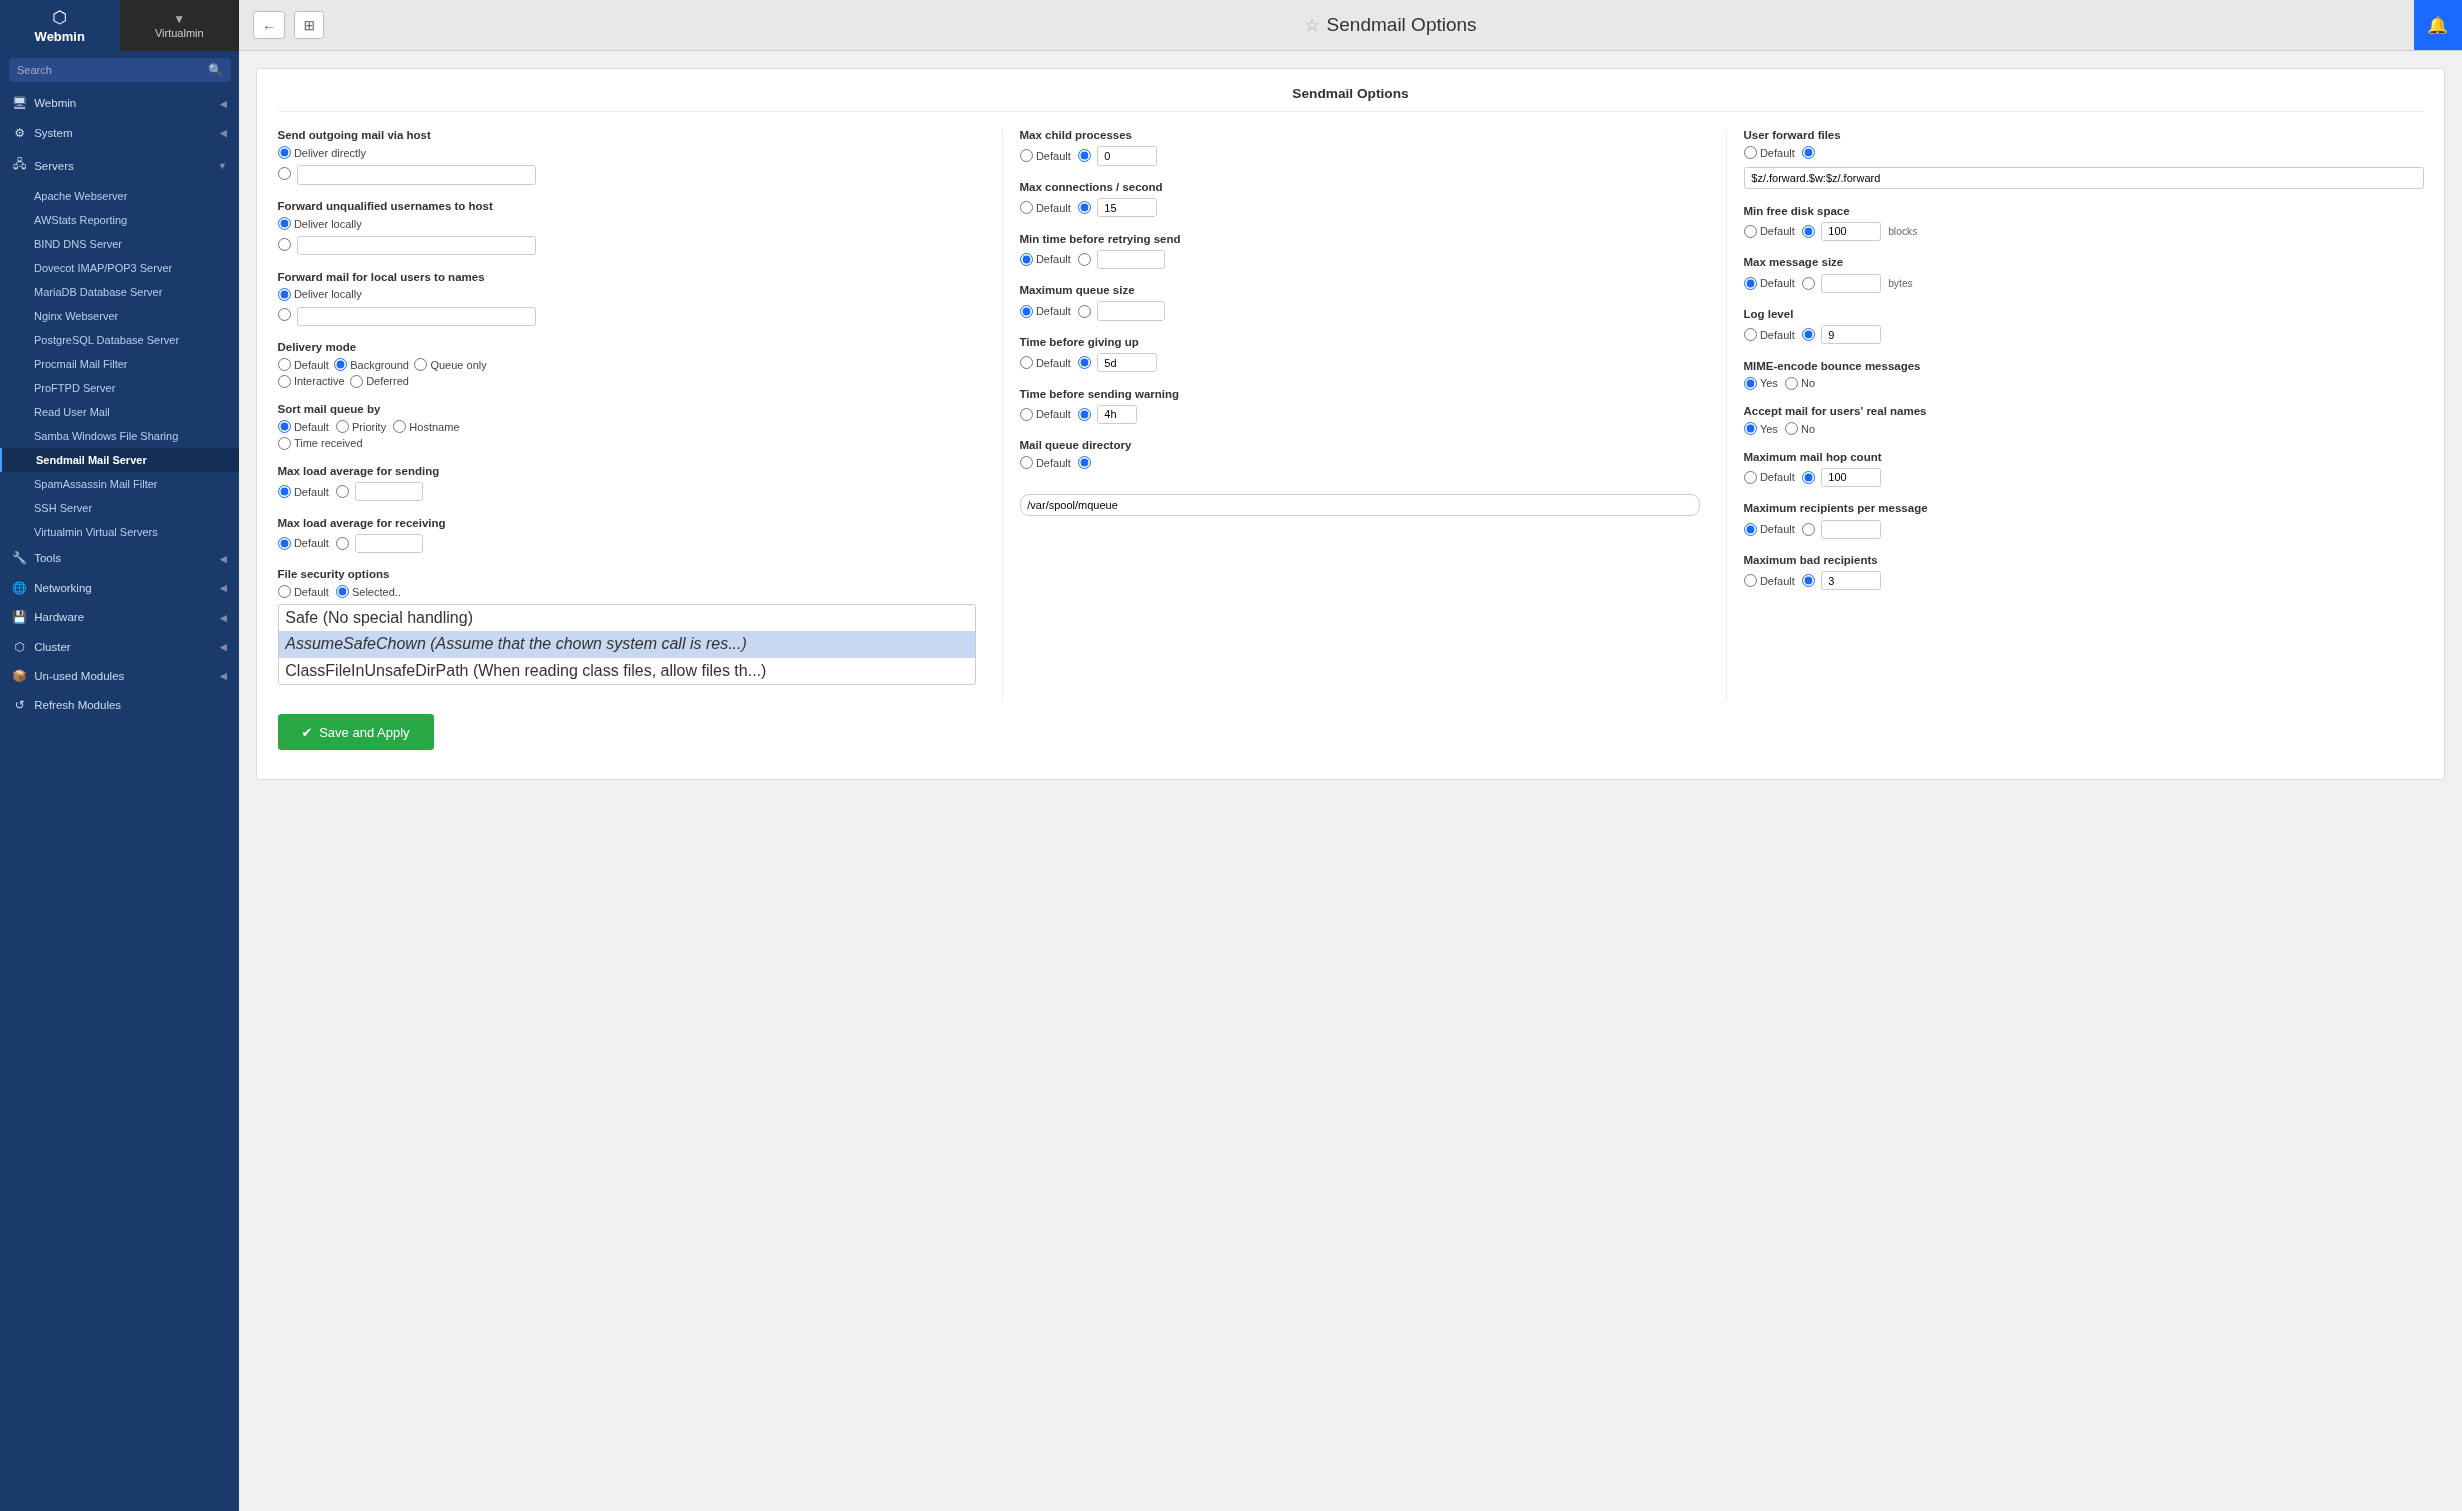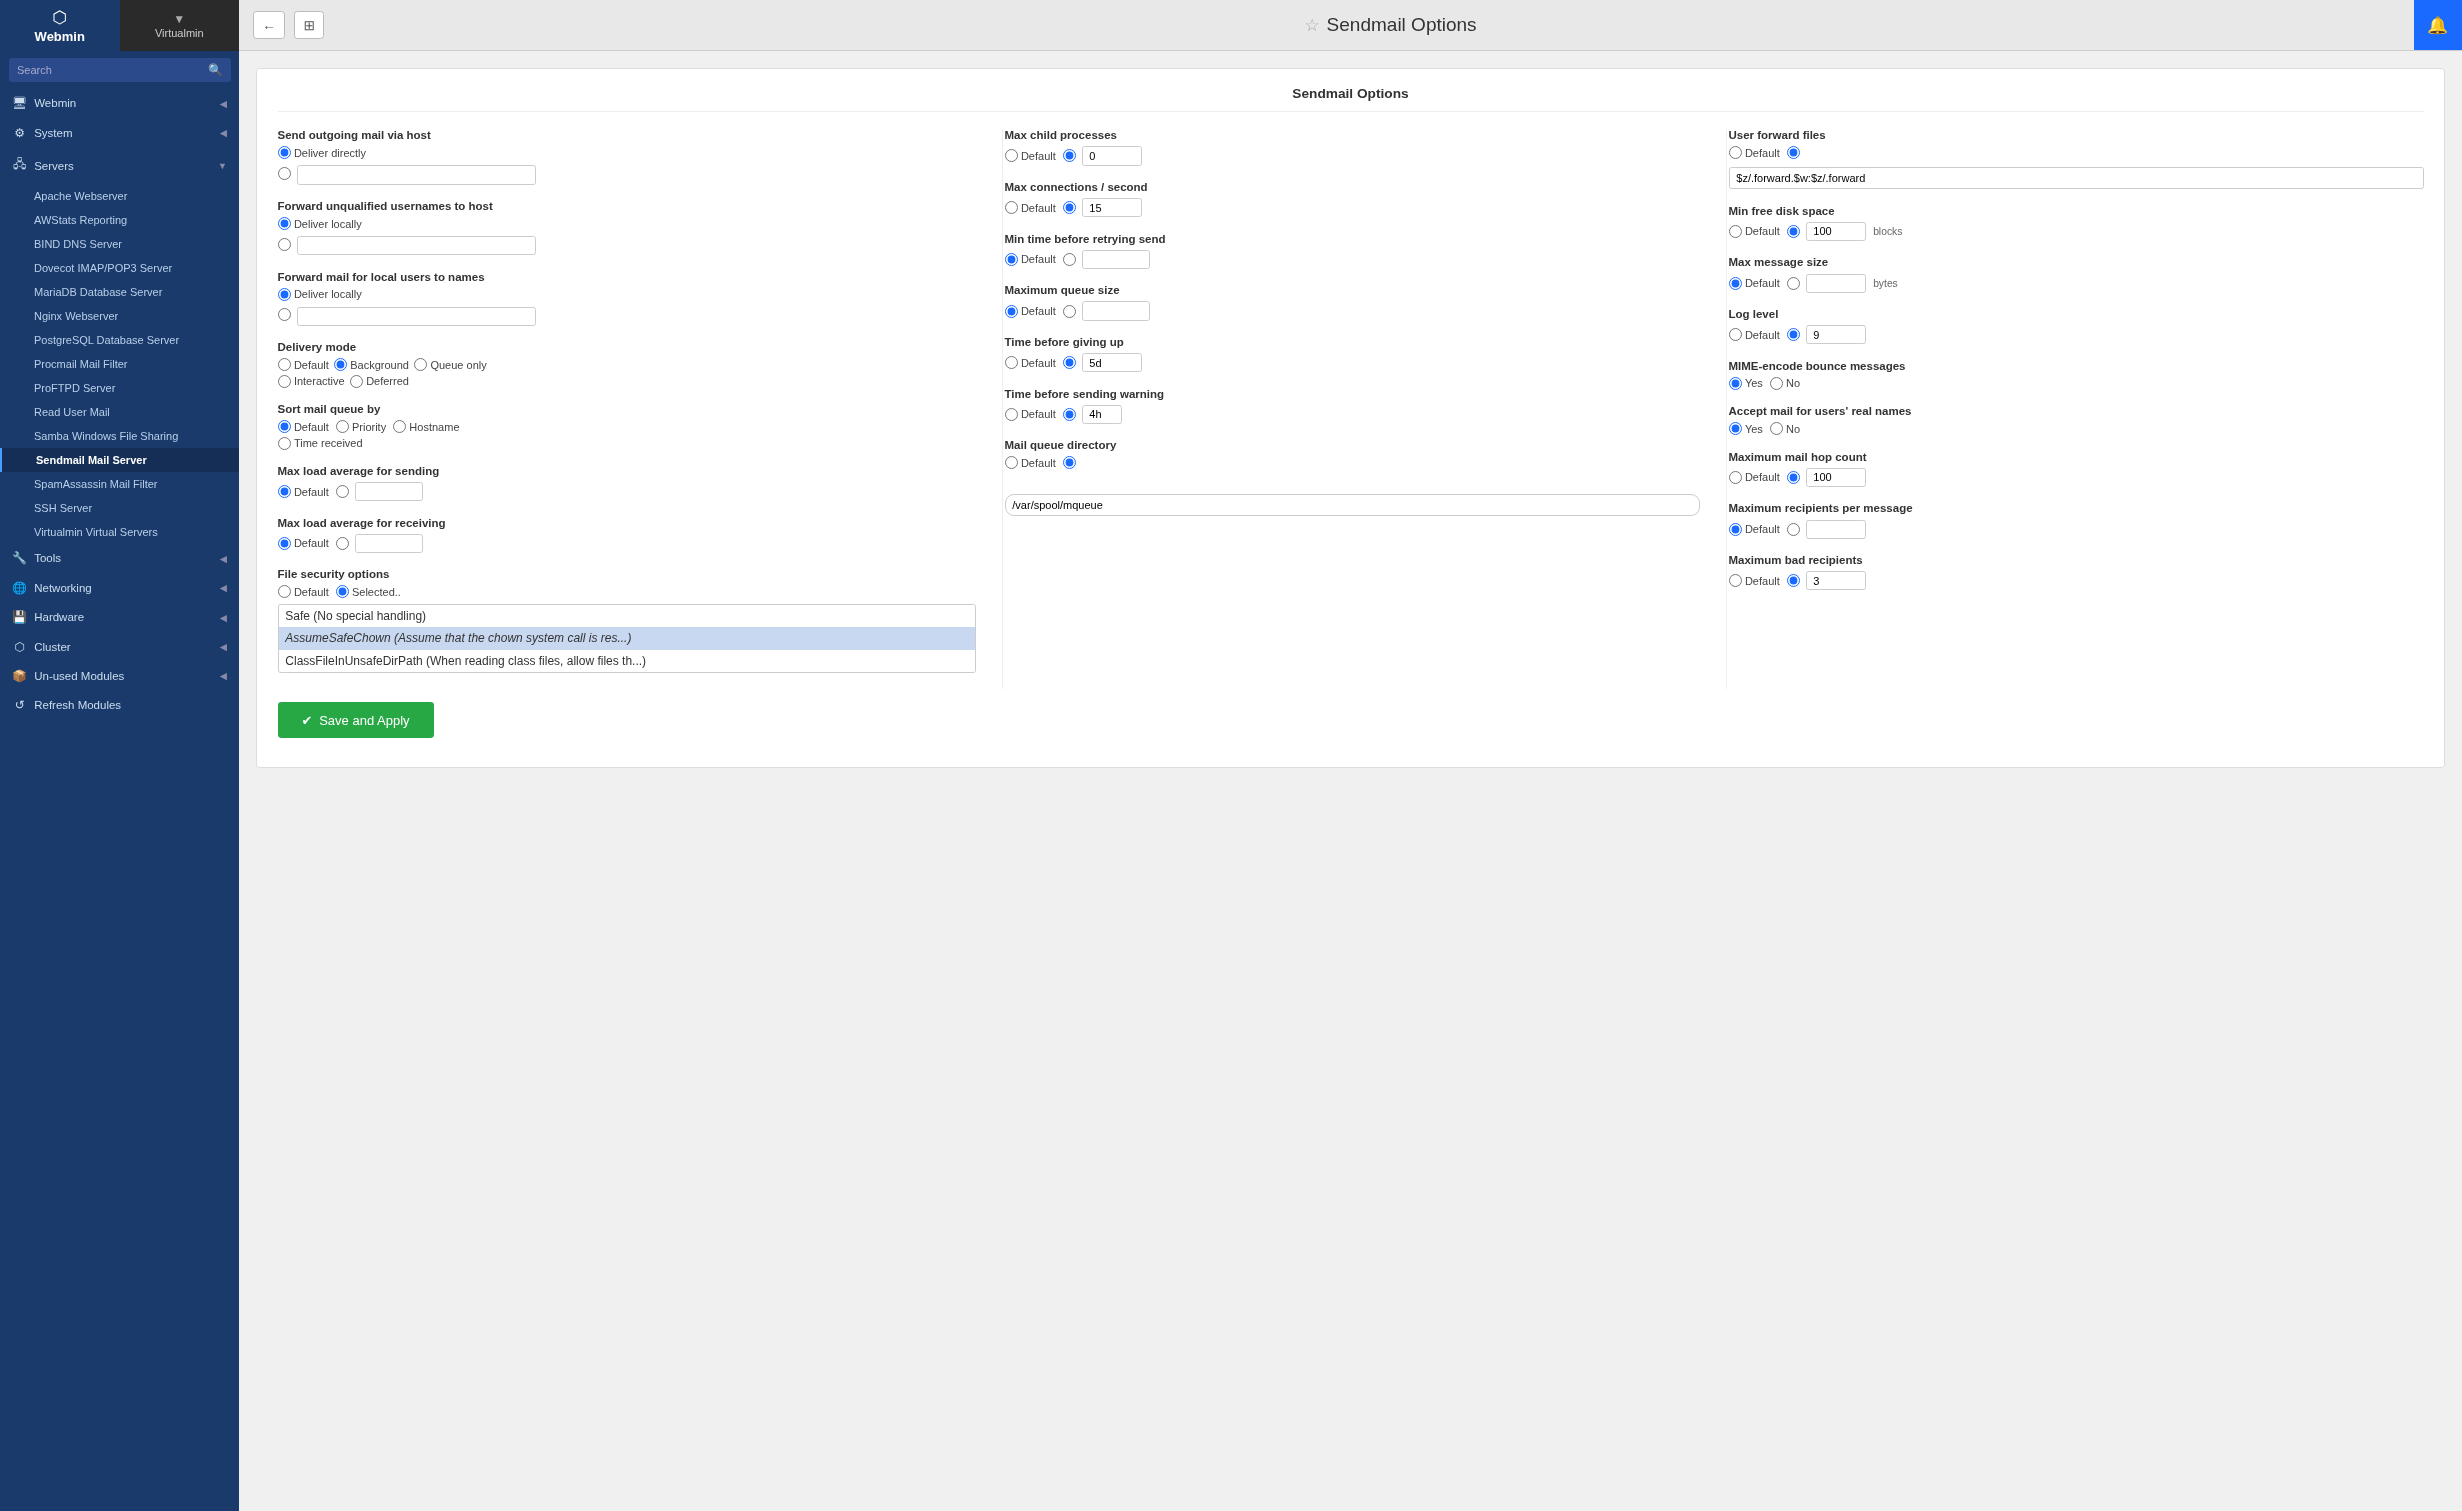--- a/index.html
+++ b/index.html
@@ -245,21 +245,21 @@
       flex-wrap: wrap;
       gap: 5.1px;
     }
 
     
     .file-security-list {
       width: 100%;
       border: 0.9px solid #ccc;
       border-radius: 2.6px;
       margin-top: 5.1px;
-      font-size: 12px;
+      font-size: 16px;
       overflow: hidden;
     }
     .file-security-list .list-item {
       padding: 4.3px 6.8px;
       cursor: pointer;
       color: #333;
     }
     .file-security-list .list-item.selected { background: #c8d8f0; font-style: italic; }
 
     
@@ -275,21 +275,21 @@
       font-size: 13px;
       cursor: pointer;
       display: flex;
       align-items: center;
       gap: 6.8px;
     }
 
     
     .col-divider {
       border-left: 0.9px solid #eee;
-      padding-left: 2px;
+      padding-left: 17px;
     }
   </style>
 </head>
 <body>
 
 <div id="sidebar">
   <div id="sidebar-header">
     <div class="sidebar-brand">
       <div class="brand-icon">⬡</div>
       <div class="brand-label">Webmin</div>

